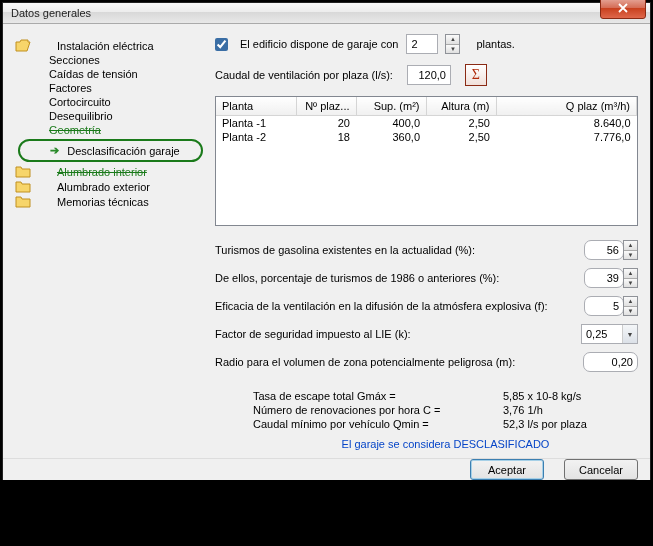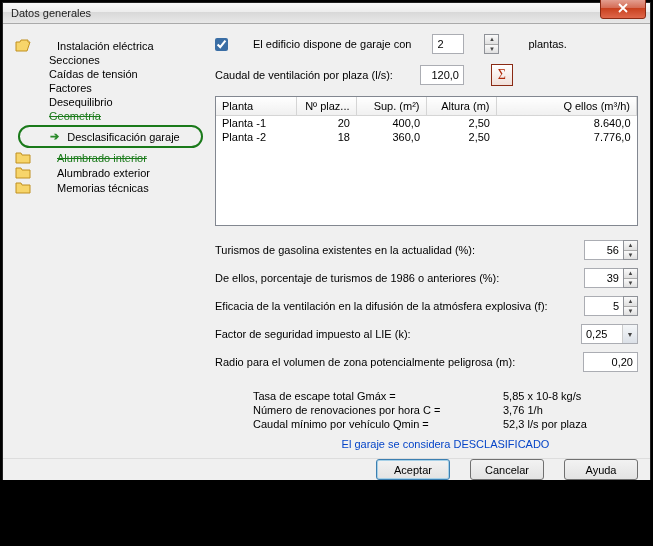--- a/index.html
+++ b/index.html
@@ -15,37 +15,37 @@
 .tree li { padding: 1px 0 1px 0; display: flex; align-items: center; gap: 4px; white-space: nowrap; }
 .tree .folder-icon, .tree .leaf-icon { width: 16px; height: 13px; display: inline-block; }
 .tree .folder-icon svg, .tree .leaf-icon svg { display:block; }
 .tree .root > li { padding-left: 0; gap: 26px; }
 .tree .children > li { padding-left: 34px; }
 .tree .folder2 { padding-left: 17px; }
 .tree .selected { border: 2px solid #1a7a1a; border-radius: 12px; padding: 3px 6px 3px 30px !important; margin: 2px 0 2px 3px; position:relative; }
 .tree .selected .arrow { color: #2a8a2a; margin-right: 4px; font-weight:bold; }
 .tree .strike { text-decoration: line-through; color: #1a7a1a; }
 .content { flex: 1; display: flex; flex-direction: column; }
-.row { display: flex; align-items: center; margin-bottom: 10px; gap: 21px; }
+.row { display: flex; align-items: center; margin-bottom: 10px; gap: 8px; }
 .row label { white-space: nowrap; }
 input[type=checkbox] { width: 13px; height: 13px; margin-right: 4px; accent-color:#3a6ea5; }
 .numbox, .txtbox { border: 1px solid #abadb3; background: #fff; height: 20px; padding: 0 4px; text-align: right; }
 .numbox { width: 36px; }
 .spinner { width: 15px; height: 20px; border: 1px solid #8f9298; display: inline-flex; flex-direction: column; margin-left: -1px; }
 .spinner div { flex:1; background: linear-gradient(#fafafa,#e0e0e0); border-bottom: 1px solid #aaa; display:flex; align-items:center; justify-content:center; font-size:6px; color:#444; }
 .spinner div:last-child { border-bottom:none; }
 .sigma-btn { width: 22px; height: 22px; border: 1px solid #8a2a14; background: linear-gradient(#fff,#f0e0da); margin-left: 6px; display: flex; align-items: center; justify-content: center; color: #b02a0a; font-size: 14px; font-family: serif; }
 .table { border: 1px solid #828790; background:#fff; height: 130px; margin-bottom: 14px; }
 .table table { width: 100%; border-collapse: collapse; }
 .table th { background: linear-gradient(#fff,#f0f0f0); border-right: 1px solid #d5d5d5; border-bottom: 1px solid #d5d5d5; padding: 3px 6px; font-weight: normal; text-align: left; }
 .table th.r, .table td.r { text-align: right; }
 .table td { padding: 1px 6px; }
 .param-row { display: flex; align-items: center; margin-bottom: 8px; }
 .param-row .lbl { flex: 1; }
-.param-row .numbox { width: 40px; }
+.param-row .numbox { width: 40px; border-radius: 7px; }
 .select-box { border: 1px solid #abadb3; background:#fff; height: 20px; width: 57px; display:flex; align-items:center; }
 .select-box span { flex:1; padding:0 4px; text-align:left; }
 .select-box .dd { width:15px; height:18px; border-left:1px solid #ccc; background:linear-gradient(#f4f6f8,#dce1e8); display:flex; align-items:center; justify-content:center; font-size:7px; color:#444;}
 .results { padding: 10px 0 0 38px; }
 .results .rrow { display:flex; margin-bottom:2px; }
 .results .rlbl { width: 250px; }
 .classified { text-align: center; color: #0645c8; margin-top: 8px; }
 .footer { height: 42px; border-top: 1px solid #ddd; display: flex; align-items: center; justify-content: flex-end; padding: 0 12px; gap: 20px; background:#f0f0f0; }
 .btn { min-width: 74px; height: 21px; border: 1px solid #707070; border-radius: 3px; background: linear-gradient(#f2f2f2,#e3e3e3); padding: 0 10px; }
 .btn.default { border-color: #3c7fb1; box-shadow: 0 0 0 1px #a6d0e7 inset; }
@@ -79,20 +79,23 @@
         <li>
             <span>Secciones</span>
           </li>
         <li>
             <span>Caídas de tensión</span>
           </li>
         <li>
             <span>Factores</span>
           </li>
         <li>
+            <span>Cortocircuito</span>
+          </li>
+        <li>
             <span>Desequilibrio</span>
           </li>
         <li>
             <span class="strike">Geometría</span>
           </li>
         <li class="selected">
             <span class="arrow">➔</span>
             <span>Desclasificación garaje</span>
           </li>
       </ul>
@@ -143,21 +146,21 @@
       </div>
 
       <div class="table">
         <table>
           <thead>
               <tr>
             <th style="width:80px">Planta</th>
             <th class="r" style="width:60px">Nº plaz...</th>
             <th class="r" style="width:70px">Sup. (m²)</th>
             <th class="r" style="width:70px">Altura (m)</th>
-            <th class="r">Q ellos (m³/h)</th>
+            <th class="r">Q plaz (m³/h)</th>
           </tr>
             </thead>
           <tbody>
             <tr>
               <td>Planta -1</td>
               <td class="r">20</td>
               <td class="r">400,0</td>
               <td class="r">2,50</td>
               <td class="r">8.640,0</td>
             </tr>
@@ -222,15 +225,14 @@
             <span>52,3 l/s por plaza</span>
           </div>
         <div class="classified">El garaje se considera DESCLASIFICADO</div>
       </div>
     </div>
   </div>
 
   <div class="footer">
     <button class="btn default">Aceptar</button>
     <button class="btn">Cancelar</button>
-    <button class="btn">Ayuda</button>
   </div>
 </div>
 
 </body></html>

